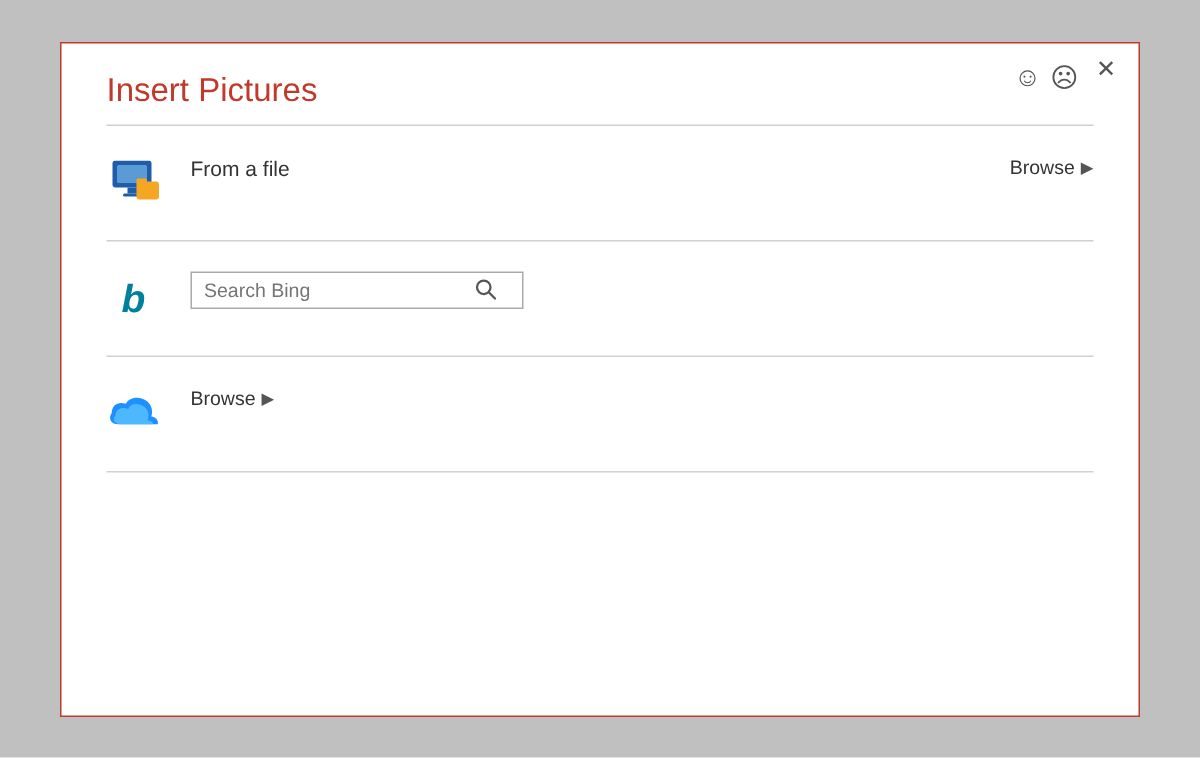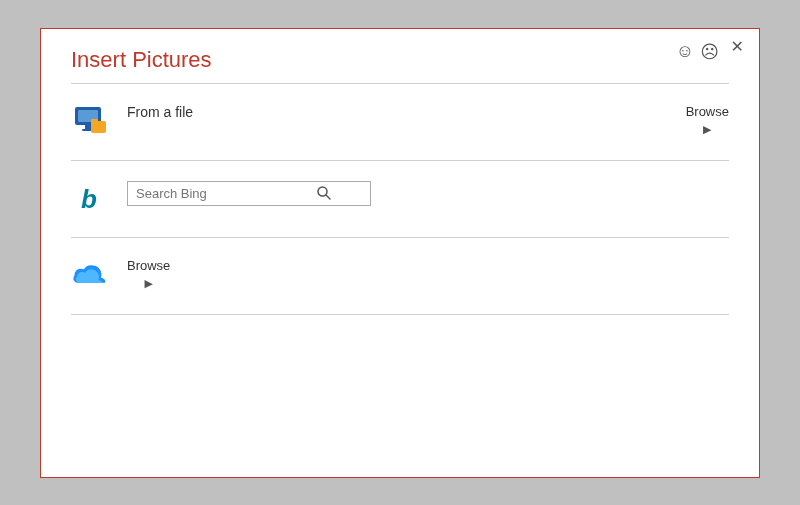--- a/index.html
+++ b/index.html
@@ -98,34 +98,33 @@
     }
 
     .browse-link {
       font-size: 13px;
       color: #333;
       cursor: pointer;
       display: flex;
       align-items: center;
       gap: 4px;
       text-decoration: none;
-      flex-direction: column;
     }
 
     .browse-arrow {
       font-size: 11px;
       color: #555;
     }
 
     .search-box {
       display: flex;
       align-items: center;
       border: 1px solid #aaa;
       padding: 4px 8px;
-      width: 244px;
+      width: 222px;
       gap: 6px;
     }
 
     .search-input {
       border: none;
       outline: none;
       font-size: 13px;
       color: #888;
       width: 175px;
       background: transparent;

